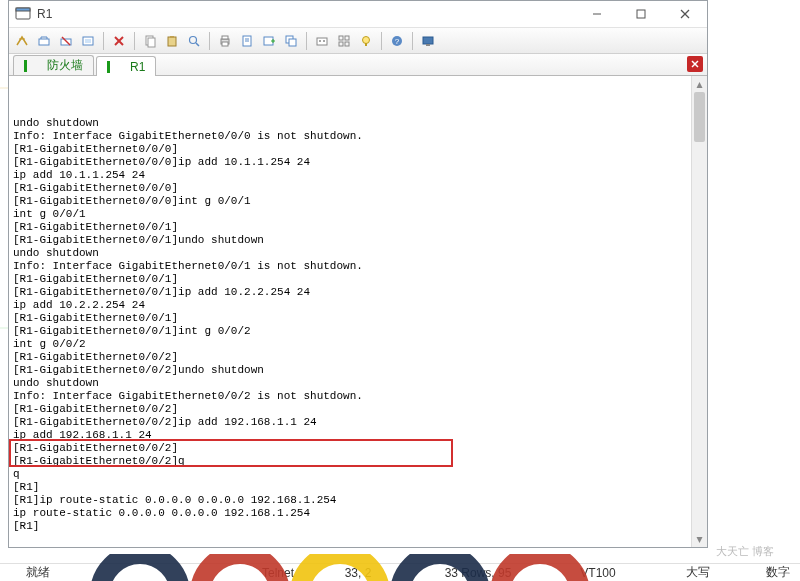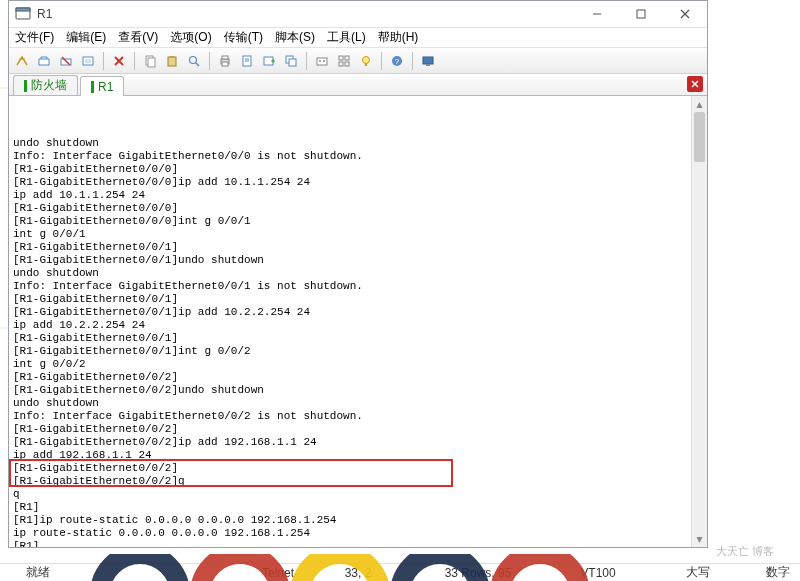--- a/index.html
+++ b/index.html
@@ -85,20 +85,21 @@
     height: 20px;
     padding: 0 10px;
     margin-right: 2px;
     display: flex; align-items:center;
     font-size: 12px;
     border: 1px solid #b8b8b8;
     border-bottom: none;
     background: #f4f4f4;
     color: #1a7a1a;
     border-radius: 3px 3px 0 0;
+    gap: 16px;
   }
   .tab .bar { width:3px; height:12px; background:#1a9a1a; margin-right:4px; }
   .tab.active { background:#fff; position:relative; top:1px; }
   .tab-close {
     position:absolute; right:4px; top:2px;
     width:16px; height:16px;
     background:#c62828;
     display:flex; align-items:center; justify-content:center;
     border-radius:2px;
   }
@@ -185,30 +186,20 @@
         </svg>
     </div>
     <div class="winbtn close">
       <svg width="10" height="10">
           <line x1="1" y1="1" x2="9" y2="9" stroke="currentColor" stroke-width="1.2"></line>
           <line x1="9" y1="1" x2="1" y2="9" stroke="currentColor" stroke-width="1.2"></line>
         </svg>
     </div>
   </div>
 
-  <div class="menubar">
-    <span>文件(F)</span>
-    <span>编辑(E)</span>
-    <span>查看(V)</span>
-    <span>选项(O)</span>
-    <span>传输(T)</span>
-    <span>脚本(S)</span>
-    <span>工具(L)</span>
-    <span>帮助(H)</span>
-  </div>
 
   <div class="toolbar">
     <span class="tb-icon">
         <svg width="14" height="14">
           <path d="M2 11 L7 3 L12 11" fill="none" stroke="#c59a2c" stroke-width="1.5"></path>
           <path d="M4 5 L10 5" stroke="#c59a2c" stroke-width="1"></path>
         </svg>
       </span>
     <span class="tb-icon">
         <svg width="14" height="14">

